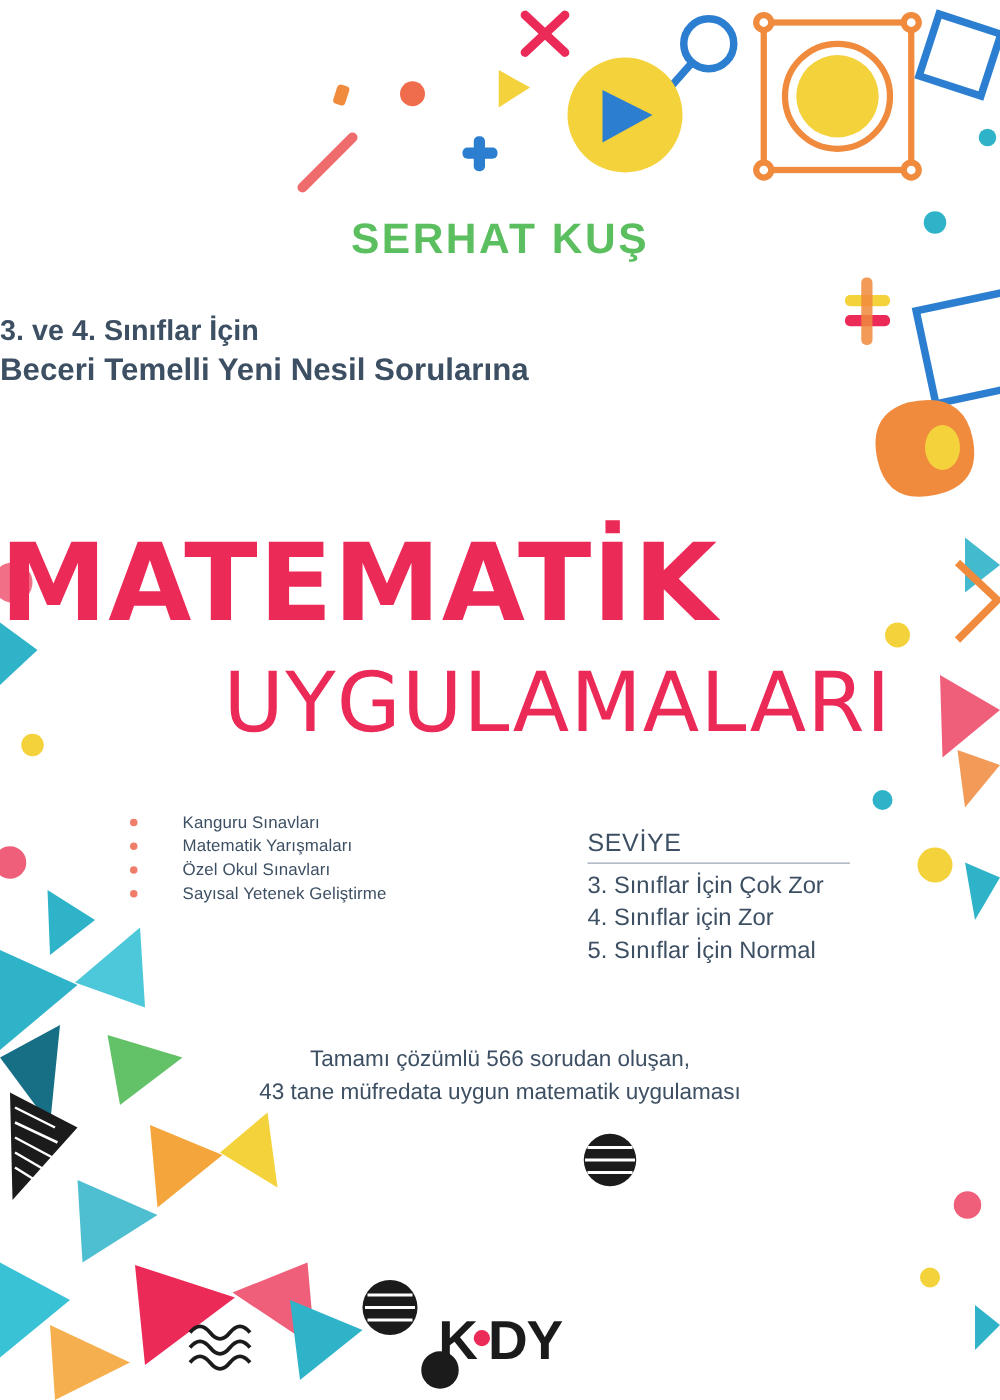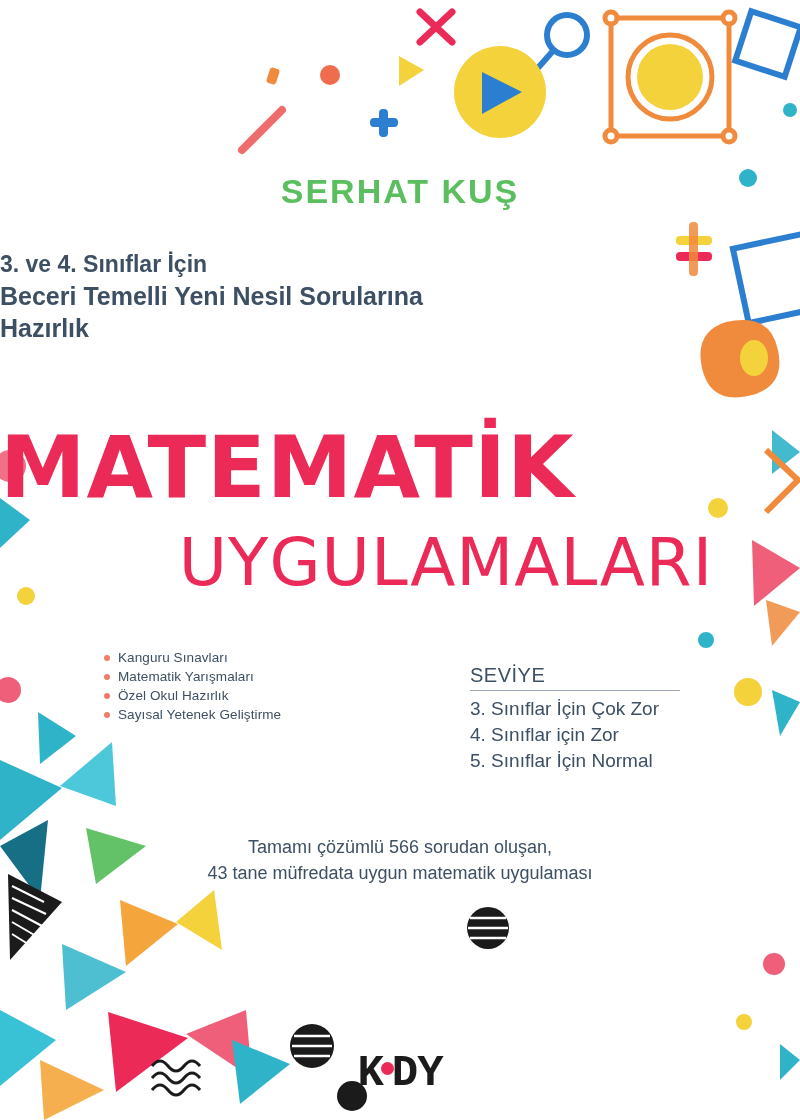--- a/index.html
+++ b/index.html
@@ -83,20 +83,21 @@
   .features {
     position: absolute;
     top: 650px;
     left: 104px;
     width: 320px;
   }
   .feature-row {
     display: flex;
     align-items: center;
     margin-bottom: 4px;
+    gap: 28px;
   }
   .bullet {
     width: 6px;
     height: 6px;
     border-radius: 50%;
     background: #ef7d6a;
     margin-right: 8px;
     flex: 0 0 auto;
   }
   .feature-label {
@@ -143,21 +144,21 @@
   .logo {
     position: absolute;
     bottom: 22px;
     left: 0;
     width: 800px;
     text-align: center;
     color: #1b1b1b;
     font-size: 44px;
     font-weight: bold;
     letter-spacing: -1px;
-    font-family: Liberation Mono, monospace;
+    font-family: Liberation Sans, sans-serif;
   }
   .logo .dot {
     display: inline-block;
     width: 13px;
     height: 13px;
     border-radius: 50%;
     background: #ec2a58;
     position: relative;
     top: -10px;
     margin: 0 -2px;
@@ -297,38 +298,37 @@
     <circle cx="774" cy="964" r="11" fill="#ef5f7a"></circle>
     <circle cx="744" cy="1022" r="8" fill="#f4d23c"></circle>
     <polygon points="780,1044 800,1060 780,1080" fill="#2fb3c9"></polygon>
   </svg>
 
   <div class="author">SERHAT KUŞ</div>
 
   <div class="subtitle">
     <div class="l1">3. ve 4. Sınıflar İçin</div>
     <div class="l2">Beceri Temelli Yeni Nesil Sorularına</div>
-    <div class="l3">Hazırlık</div>
   </div>
 
   <div class="main-title">MATEMATİK</div>
   <div class="main-sub">UYGULAMALARI</div>
 
   <div class="features">
     <div class="feature-row">
       <span class="bullet"></span>
       <span class="feature-label">Kanguru Sınavları</span>
     </div>
     <div class="feature-row">
       <span class="bullet"></span>
       <span class="feature-label">Matematik Yarışmaları</span>
     </div>
     <div class="feature-row">
       <span class="bullet"></span>
-      <span class="feature-label">Özel Okul Hazırlık</span>
+      <span class="feature-label">Özel Okul Sınavları</span>
     </div>
     <div class="feature-row">
       <span class="bullet"></span>
       <span class="feature-label">Sayısal Yetenek Geliştirme</span>
     </div>
   </div>
 
   <div class="levels">
     <div class="levels-title">SEVİYE</div>
     <div class="levels-rule"></div>

